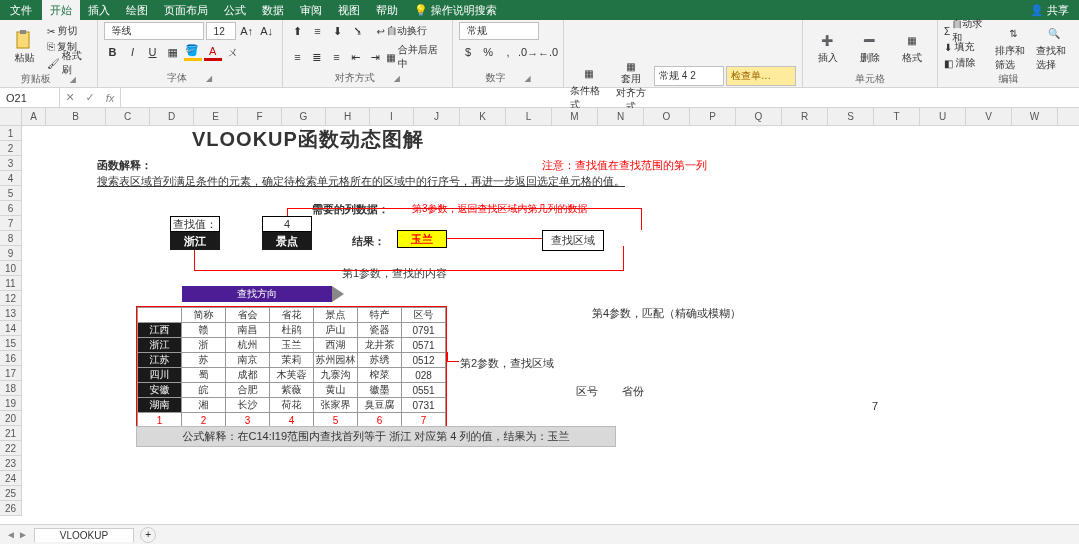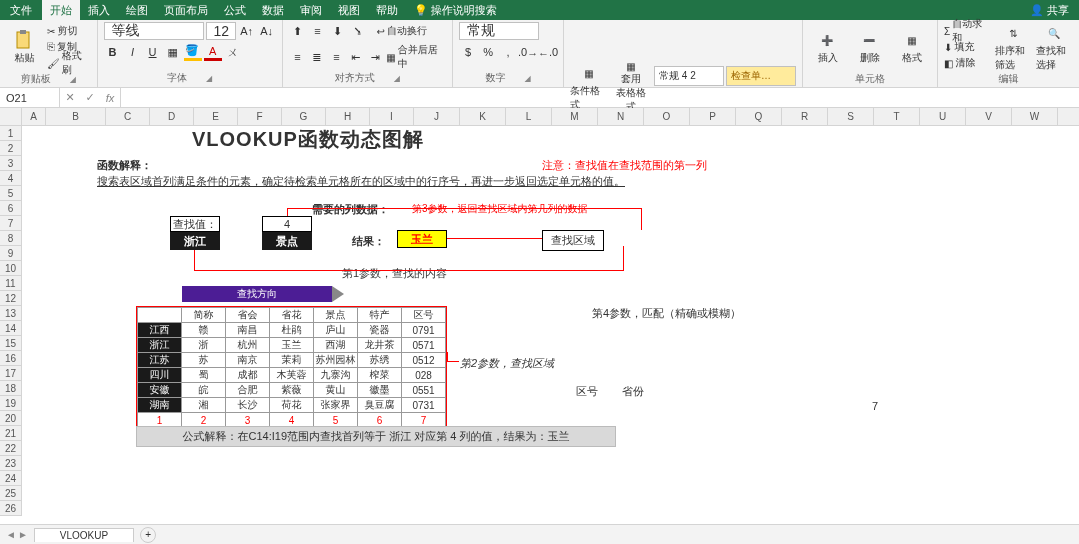--- a/index.html
+++ b/index.html
@@ -17,21 +17,21 @@
 
 .ribbon { background:#f3f3f3; height:68px; border-bottom:1px solid #d4d4d4; display:flex; }
 .rgroup { border-right:1px solid #d4d4d4; padding:2px 6px 0; display:flex; flex-direction:column; justify-content:space-between; }
 .rgroup .glabel { text-align:center; font-size:10px; color:#666; padding-bottom:2px; display:flex; justify-content:center; align-items:center; gap:19px;}
 .rgroup .gbody { flex:1; display:flex; align-items:center; gap:4px; }
 .bigbtn { display:flex; flex-direction:column; align-items:center; justify-content:center; width:38px; height:50px; font-size:10px; cursor:pointer; }
 .bigbtn .ico { width:22px; height:22px; display:flex; align-items:center; justify-content:center; }
 .smallstack { display:flex; flex-direction:column; gap:1px; font-size:10px; }
 .smallstack div { display:flex; align-items:center; gap:2px; cursor:pointer; height:15px;}
 .fontrow { display:flex; align-items:center; gap:2px; }
-.sel { border:1px solid #c0c0c0; background:#fff; height:18px; font-size:14px; padding:0 7px; display:flex; align-items:center; }
+.sel { border:1px solid #c0c0c0; background:#fff; height:18px; font-size:10px; padding:0 7px; display:flex; align-items:center; }
 .iconbtn { width:18px; height:18px; display:flex; align-items:center; justify-content:center; cursor:pointer; font-size:11px;}
 .stylebox { border:1px solid #c0c0c0; background:#fff; width:70px; height:20px; display:flex; align-items:center; padding:0 4px; font-size:10px;margin-top:44px;}
 .stylebox.yel { background:#ffeb9c; color:#9c6500;}
 .stylebox.bad { background:#ffc7ce; color:#9c0006;}
 .corner { font-size:8px; color:#888; cursor:pointer;}
 
 
 .fbar { height:20px; border-bottom:1px solid #d4d4d4; display:flex; align-items:center; background:#fff; font-size:11px;}
 .namebox { width:60px; border-right:1px solid #d4d4d4; padding:0 6px; height:100%; display:flex; align-items:center;}
 .fbtns { display:flex; border-right:1px solid #d4d4d4; height:100%; }
@@ -219,21 +219,21 @@
 
   <div class="rgroup">
     <div class="gbody">
       <div class="bigbtn">
           <div class="ico">▦</div>
           <span>条件格式</span>
         </div>
       <div class="bigbtn">
           <div class="ico">▦</div>
           <span style="white-space:pre-line;text-align:center;">套用
-表格格式</span>
+对齐方式</span>
         </div>
       <div style="display:flex;flex-direction:column;gap:2px;">
         <div style="display:flex;gap:2px;">
           <div class="stylebox">常规 4 2</div>
           <div class="stylebox yel">检查单…</div>
         </div>
         <div style="display:flex;gap:2px;">
           <div class="stylebox">常规</div>
           <div class="stylebox bad">差</div>
         </div>
@@ -374,21 +374,21 @@
 
     <div class="blk white" style="left:148px;top:90px;width:50px;height:16px;">查找值：</div>
     <div class="blk white" style="left:240px;top:90px;width:50px;height:16px;">4</div>
     <div class="blk dark" style="left:148px;top:106px;width:50px;height:18px;">浙江</div>
     <div class="blk dark" style="left:240px;top:106px;width:50px;height:18px;">景点</div>
     <div class="plain" style="left:330px;top:108px;font-weight:bold;">结果：</div>
     <div class="blk yellow" style="left:375px;top:104px;width:50px;height:18px;">玉兰</div>
     <div class="plain bordered" style="left:520px;top:104px;">查找区域</div>
 
     <div class="plain" style="left:320px;top:140px;">第1参数，查找的内容</div>
-    <div class="plain" style="left:438px;top:230px;font-style:italic;">第2参数，查找区域</div>
+    <div class="plain" style="left:438px;top:230px;">第2参数，查找区域</div>
     <div class="plain" style="left:570px;top:136px;margin-top:44px;">第4参数，匹配（精确或模糊）</div>
 
     <div class="redline" style="left:172px;top:124px;width:1px;height:20px;"></div>
     <div class="redline" style="left:172px;top:144px;width:430px;height:1px;"></div>
     <div class="redline" style="left:601px;top:120px;width:1px;height:25px;"></div>
     <div class="redline" style="left:425px;top:112px;width:95px;height:1px;"></div>
     <div class="redline" style="left:265px;top:82px;width:1px;height:8px;"></div>
     <div class="redline" style="left:265px;top:82px;width:355px;height:1px;"></div>
     <div class="redline" style="left:619px;top:82px;width:1px;height:22px;"></div>
     <div class="redline" style="left:425px;top:226px;width:1px;height:10px;"></div>

